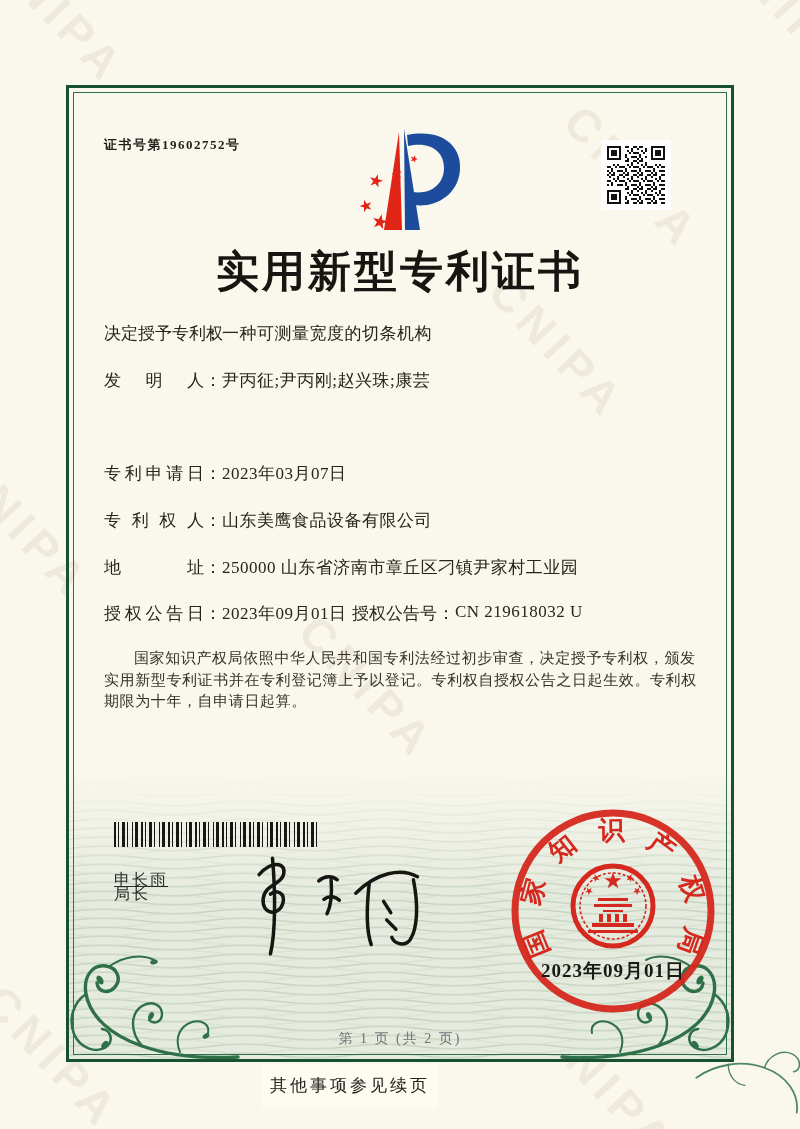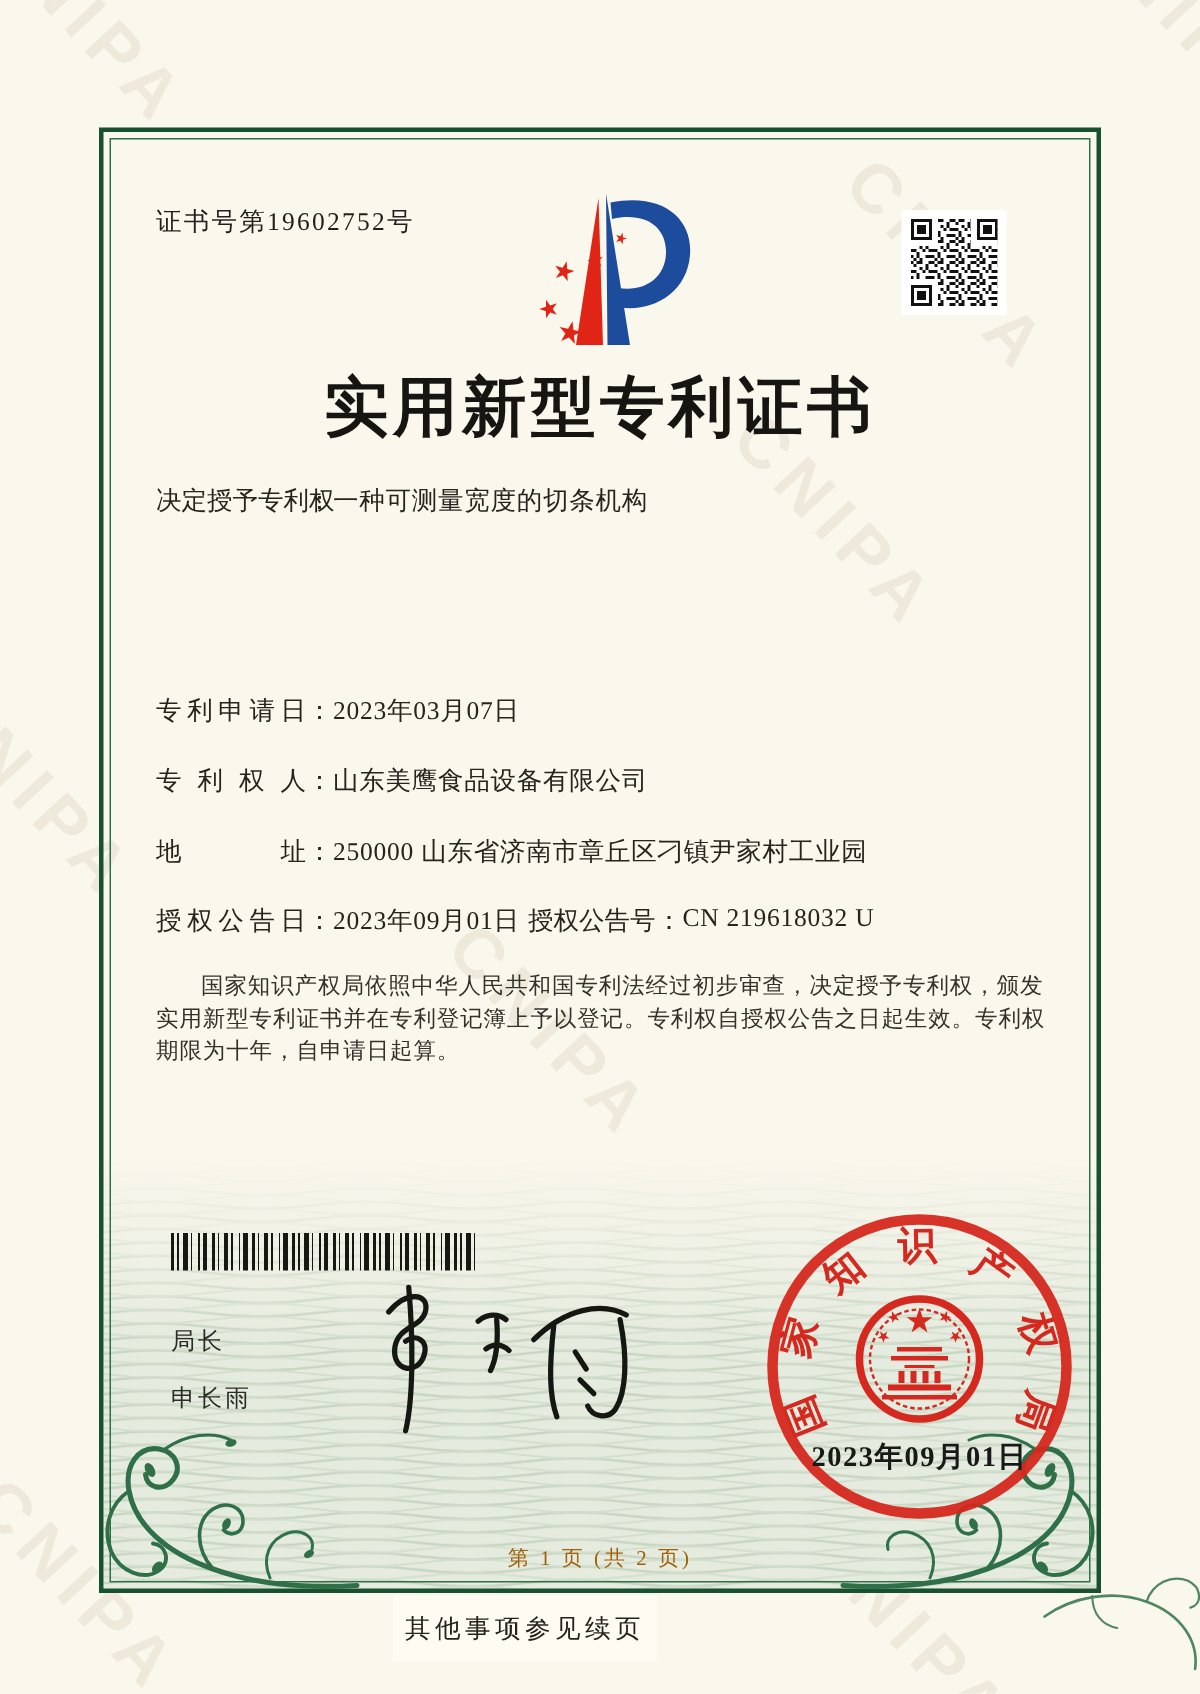--- a/index.html
+++ b/index.html
@@ -21,21 +21,21 @@
   .frame-inner { position:absolute; left:73px; top:92px; width:654px; height:963px;
                  border:1.5px solid #2e7048; z-index:2; }
 
   .fl { position:absolute; z-index:3; }
   .fl-left  { left:50px;  top:950px; width:190px; height:115px; }
   .fl-right { left:560px; top:950px; width:190px; height:115px; transform:scaleX(-1); }
   .fl-out   { left:694px; top:1048px; width:130px; height:81px; transform:rotate(-14deg); opacity:.9; }
 
   .content { position:absolute; inset:0; z-index:4; }
 
-  .cert-no { position:absolute; left:104px; top:136px; font-size:17px; letter-spacing:1.5px; color:#201f1b; }
+  .cert-no { position:absolute; left:104px; top:136px; font-size:13px; letter-spacing:1.5px; color:#201f1b;font-weight:bold; }
 
   .logo { position:absolute; left:338px; top:126px; width:135px; height:112px; }
   .qr-box { position:absolute; left:601px; top:140px; width:70px; height:70px; background:#fff; padding:6px; }
   .qr-box svg { width:58px; height:58px; display:block; }
 
   .doc-title { position:absolute; left:66px; top:243px; width:668px; text-align:center;
                font-size:43px; font-weight:bold; letter-spacing:3px; color:#161511; }
 
   .field-row { position:absolute; left:104px; height:26px; font-size:17px; color:#26251d; white-space:nowrap; }
   .flabel { display:inline-block; width:100px; text-align:justify; text-align-last:justify; vertical-align:top; }
@@ -54,28 +54,28 @@
         #171714 0 2px, transparent 2px 4px,
         #171714 4px 5px, transparent 5px 8px,
         #171714 8px 11px, transparent 11px 13px,
         #171714 13px 14px, transparent 14px 18px,
         #171714 18px 19px, transparent 19px 21px,
         #171714 21px 24px, transparent 24px 27px); }
 
   .signer { position:absolute; left:114px; font-family:"Liberation Sans","DejaVu Sans",sans-serif;
             font-size:16px; letter-spacing:2px; color:#2b2b27; }
   .signer.t1 { top:884px; }
-  .signer.t2 { top:922px; }
+  .signer.t2 { top:870px;text-decoration:underline; }
   .signature { position:absolute; left:222px; top:852px; width:210px; height:108px; }
 
   .seal { position:absolute; left:508px; top:806px; width:210px; height:210px; }
   .seal-date { font-family:"Liberation Serif","DejaVu Serif",serif; font-weight:600; }
 
   .page-info { position:absolute; left:66px; top:1030px; width:668px; text-align:center;
-               font-size:14px; letter-spacing:2px; color:#a16207; }
+               font-size:14px; letter-spacing:2px; color:#737373; }
   .note-box { position:absolute; left:262px; top:1064px; width:176px; height:44px; background:#fdfbf2;
               text-align:center; line-height:44px; font-size:17px; letter-spacing:3px; color:#23221b; }
 </style>
 </head>
 <body>
 
 <div id="cert">
 
   <div class="wm" style="left:-30px; top:-15px;">CNIPA</div>
   <div class="wm" style="left:700px; top:-20px;">CNIPA</div>
@@ -207,20 +207,23 @@
             <rect x="2" y="24" width="3" height="3"></rect>
         </g>
       </svg>
     </div>
 
     <div class="doc-title">实用新型专利证书</div>
 
     <div class="field-row" style="top:322px;">
       <span class="flabel">决定授予专利权</span><span class="fcolon">：</span><span class="fvalue">一种可测量宽度的切条机构</span>
     </div>
+    <div class="field-row" style="top:369px;">
+      <span class="flabel">发明人</span><span class="fcolon">：</span><span class="fvalue">尹丙征;尹丙刚;赵兴珠;康芸</span>
+    </div>
     <div class="field-row" style="top:462px;">
       <span class="flabel">专利申请日</span><span class="fcolon">：</span><span class="fvalue">2023年03月07日</span>
     </div>
     <div class="field-row" style="top:509px;">
       <span class="flabel">专利权人</span><span class="fcolon">：</span><span class="fvalue">山东美鹰食品设备有限公司</span>
     </div>
     <div class="field-row" style="top:556px;">
       <span class="flabel">地址</span><span class="fcolon">：</span><span class="fvalue">250000 山东省济南市章丘区刁镇尹家村工业园</span>
     </div>
     <div class="field-row" style="top:602px;">

